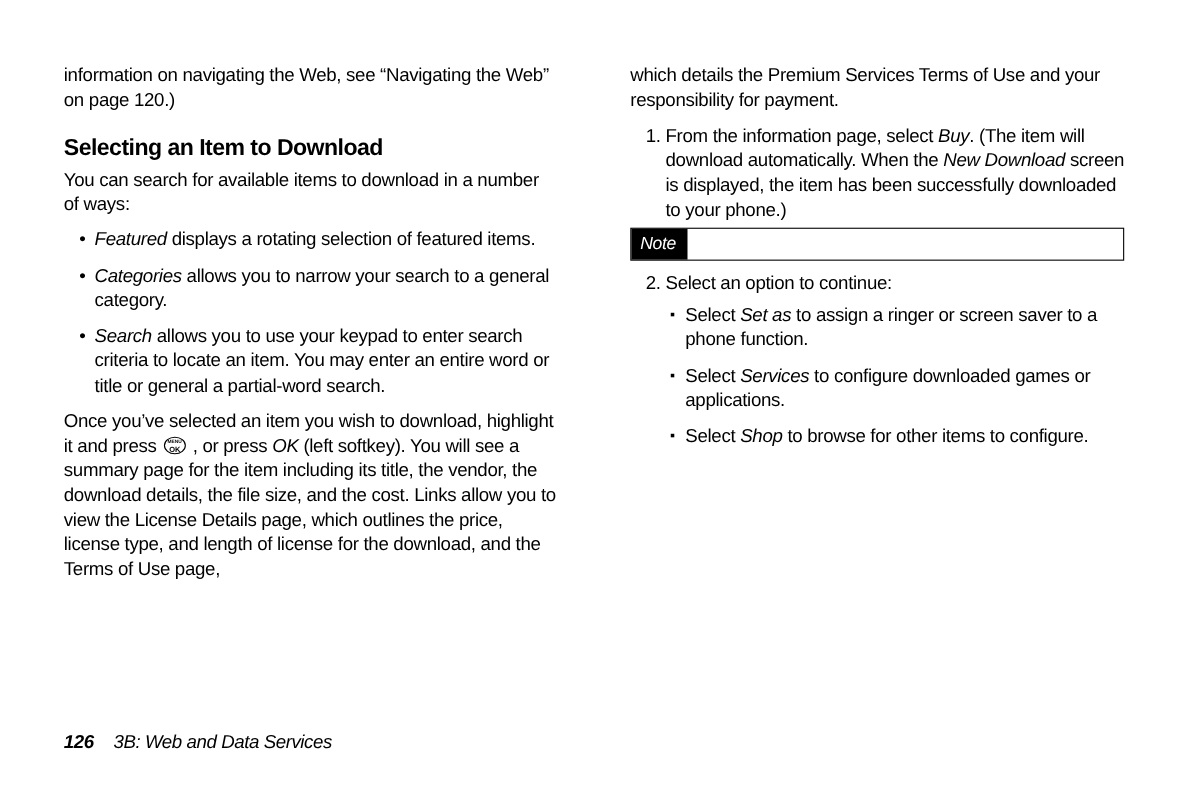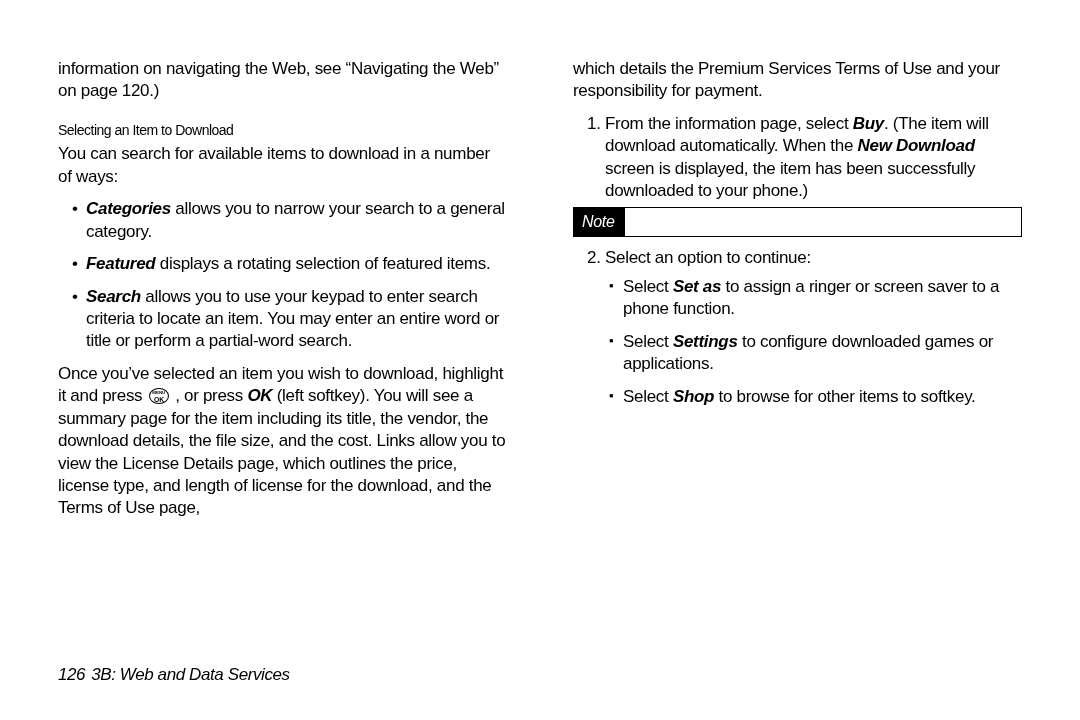--- a/index.html
+++ b/index.html
@@ -21,22 +21,22 @@
     position: relative;
   }
   .columns {
     display: flex;
     column-gap: 66px;
   }
   .col {
     width: 455px;
   }
   .h2 {
-    font-size: 14px;
-    font-weight: normal;
+    font-size: 21px;
+    font-weight: bold;
     margin-top: 18px;
     margin-bottom: 4px;
     letter-spacing: -0.5px;
   }
   .para {
     margin: 0 0 10px 0;
   }
   ul.bullets {
     list-style: none;
     padding: 0 0 0 14px;
@@ -85,21 +85,21 @@
     margin-bottom: 10px;
     counter-increment: step;
   }
   ol.steps > li::before {
     content: counter(step) ".";
     position: absolute;
     left: 0;
     top: 0;
   }
   .italic { }
-  .bolditalic { font-weight: bold; font-style: italic; }
+  .bolditalic { font-weight: normal; font-style: italic; }
   .lead-it { font-style: italic; margin: 6px 0 6px 0; letter-spacing: -0.4px; }
   .notebox {
     display: flex;
     border: 1px solid #000;
     margin: 4px 0 10px 0;
     font-size: 16px;
     line-height: 1.3;
   }
   .notebox .tag {
     background: #000;
@@ -134,44 +134,44 @@
     margin: 0 2px 2px 2px;
     font-style: normal;
   }
   .footer {
     position: absolute;
     left: 58px;
     bottom: 34px;
     font-style: italic;
     letter-spacing: -0.4px;
   }
-  .footer .pno { font-weight: normal; margin-right: 6px; }
+  .footer .pno { font-weight: bold; margin-right: 18px; }
 </style>
 </head>
 <body>
 
 <div class="page">
 
   <div class="columns">
 
     <div class="col">
       <p class="para">information on navigating the Web, see “Navigating the Web” on page 120.)</p>
 
       <div class="h2">Selecting an Item to Download</div>
       <p class="para">You can search for available items to download in a number of ways:</p>
 
       <ul class="bullets">
         <li>
+          <span class="bolditalic">Featured</span><span> displays a rotating selection of featured items.</span>
+        </li>
+        <li>
           <span class="bolditalic">Categories</span><span> allows you to narrow your search to a general category.</span>
         </li>
         <li>
-          <span class="bolditalic">Featured</span><span> displays a rotating selection of featured items.</span>
-        </li>
-        <li>
-          <span class="bolditalic">Search</span><span> allows you to use your keypad to enter search criteria to locate an item. You may enter an entire word or title or perform a partial-word search.</span>
+          <span class="bolditalic">Search</span><span> allows you to use your keypad to enter search criteria to locate an item. You may enter an entire word or title or general a partial-word search.</span>
         </li>
       </ul>
 
       <p class="para">
         <span>Once you’ve selected an item you wish to download, highlight it and press </span><span class="ok-icon">
             <span style="transform:scale(0.55); white-space:nowrap;">MENU</span>
             <span style="transform:scale(0.85);">OK</span>
           </span><span> , or press </span><span class="bolditalic">OK</span><span> (left softkey). You will see a summary page for the item including its title, the vendor, the download details, the file size, and the cost. Links allow you to view the </span><span class="italic">License Details</span><span> page, which outlines the price, license type, and length of license for the download, and the </span><span class="italic">Terms of Use</span><span> page,</span>
       </p>
     </div>
@@ -189,24 +189,24 @@
           </div>
         </li>
 
         <li>
           <span>Select an option to continue:</span>
           <ul class="squares" style="padding-left:4px; margin-top:6px;">
             <li>
               <span>Select </span><span class="bolditalic">Set as</span><span> to assign a ringer or screen saver to a phone function.</span>
             </li>
             <li>
-              <span>Select </span><span class="bolditalic">Settings</span><span> to configure downloaded games or applications.</span>
+              <span>Select </span><span class="bolditalic">Services</span><span> to configure downloaded games or applications.</span>
             </li>
             <li>
-              <span>Select </span><span class="bolditalic">Shop</span><span> to browse for other items to softkey.</span>
+              <span>Select </span><span class="bolditalic">Shop</span><span> to browse for other items to configure.</span>
             </li>
           </ul>
         </li>
       </ol>
     </div>
 
   </div>
 
   <div class="footer">
     <span class="pno">126</span><span>3B: Web and Data Services</span>

